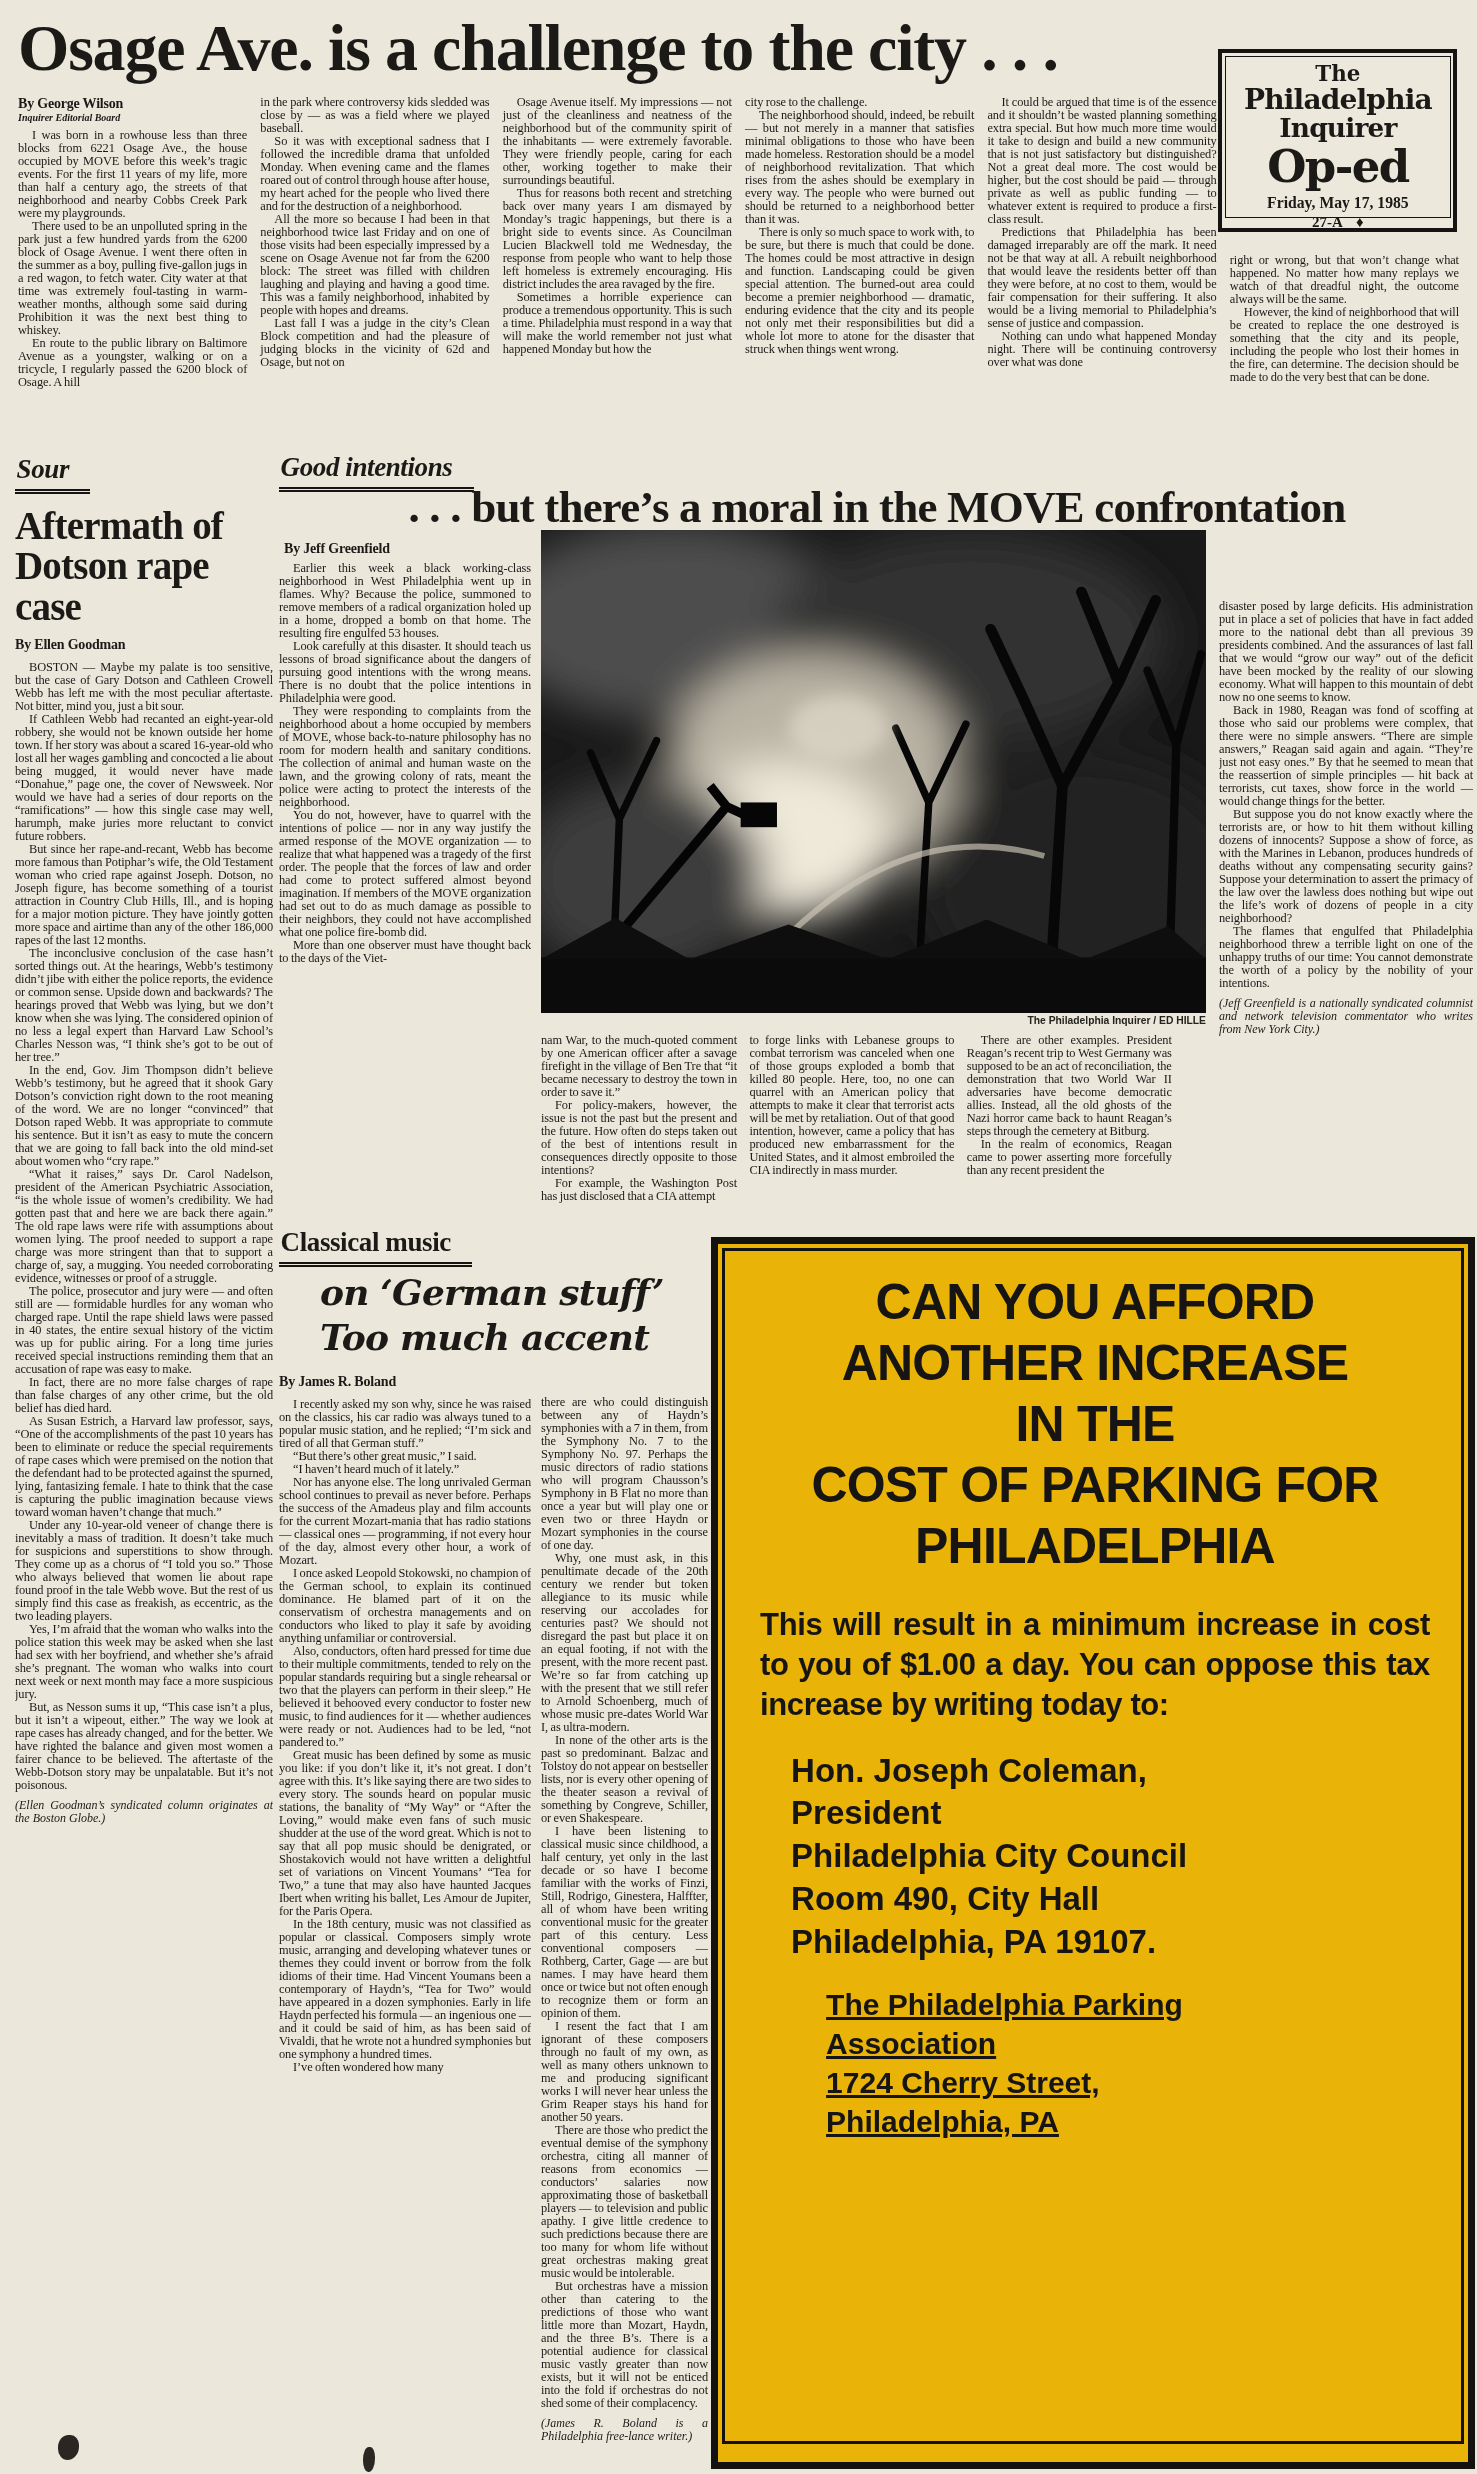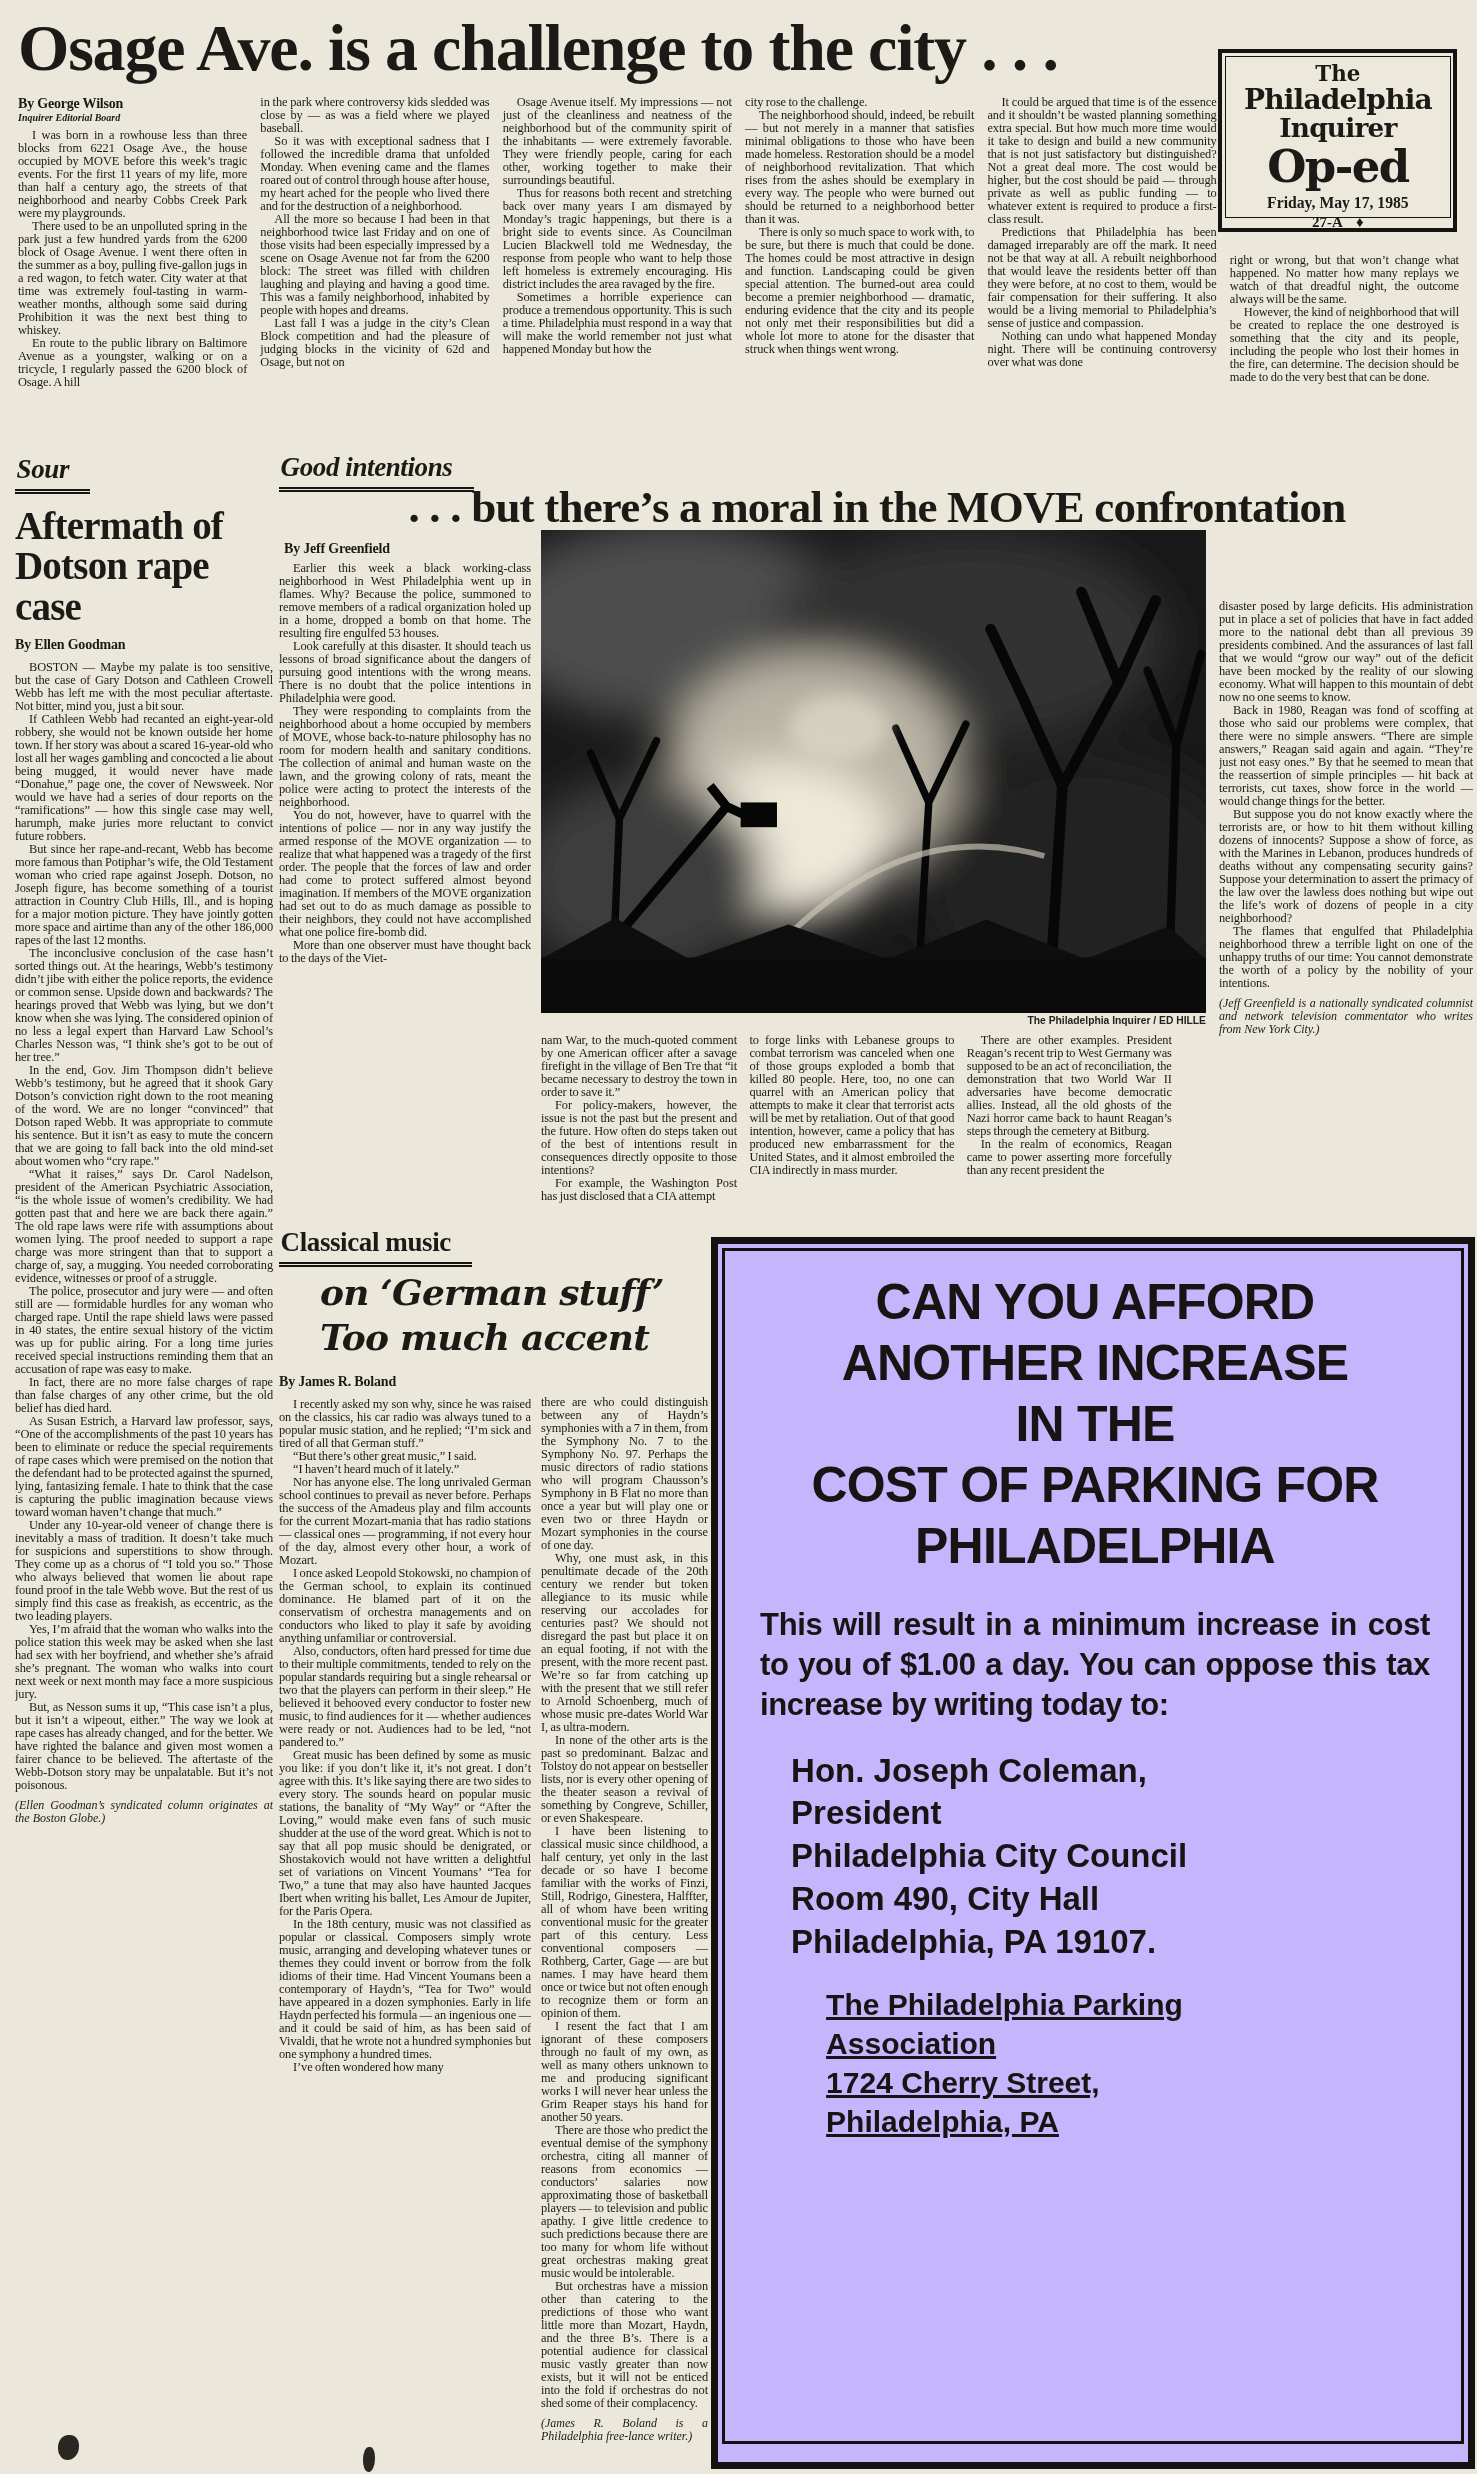--- a/index.html
+++ b/index.html
@@ -61,21 +61,21 @@
   .boland{position:absolute;left:279px;top:1227px;width:434px;height:1239px;}
   .bl-headline{position:absolute;left:41px;top:43px;width:396px;
         font-family:"DejaVu Serif",serif;font-style:italic;font-weight:bold;
         font-size:36px;line-height:1.25;letter-spacing:-0.8px;}
   .bl-left{position:absolute;left:0;top:147px;width:252px;height:1089px;overflow:hidden;}
   .bl-left .byline{display:block;margin-bottom:8.2px;}
   .bl-right{position:absolute;left:262px;top:169px;width:167px;height:1068px;overflow:hidden;}
 
   
   .ad{position:absolute;left:711px;top:1237px;width:764px;height:1232px;box-sizing:border-box;
-      border:7.4px solid #131210;background:#c4b5fd;}
+      border:7.4px solid #131210;background:#eab308;}
   .ad-inner{border:3.3px solid #131210;margin:4.1px;height:1196px;box-sizing:border-box;
       padding:21.4px 31px 8.2px 35px;font-family:"Liberation Sans",sans-serif;font-weight:bold;
       color:#161513;overflow:hidden;}
   .ad-head{text-align:center;font-size:50px;line-height:1.22;letter-spacing:-0.8px;}
   .ad-para{margin:28px 0 0 0;font-size:31px;line-height:1.28;text-align:justify;letter-spacing:-0.4px;}
   .ad-para .u{text-decoration:underline;}
   .ad-addr1{margin:25px 0 0 31px;font-size:33px;line-height:1.3;}
   .ad-addr2{margin:21.4px 0 0 66px;font-size:30px;line-height:1.3;text-decoration:underline;}
 
   .ink-smudge{position:absolute;background:#2a2722;border-radius:50% 40% 55% 45%;}

